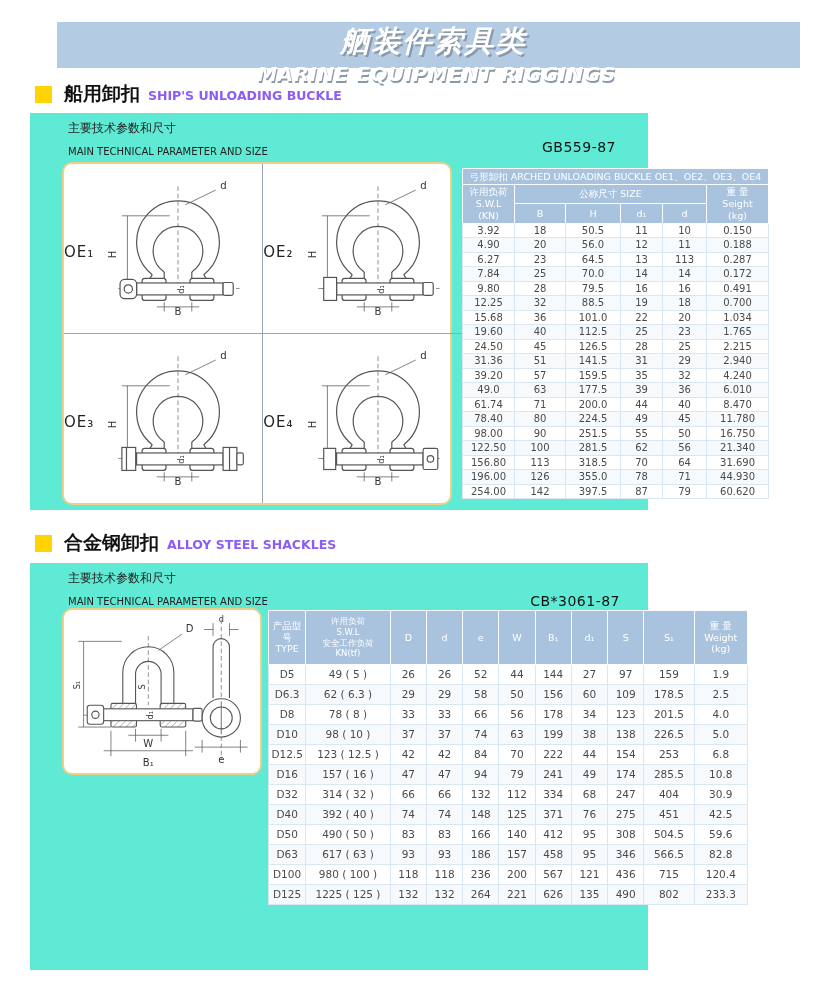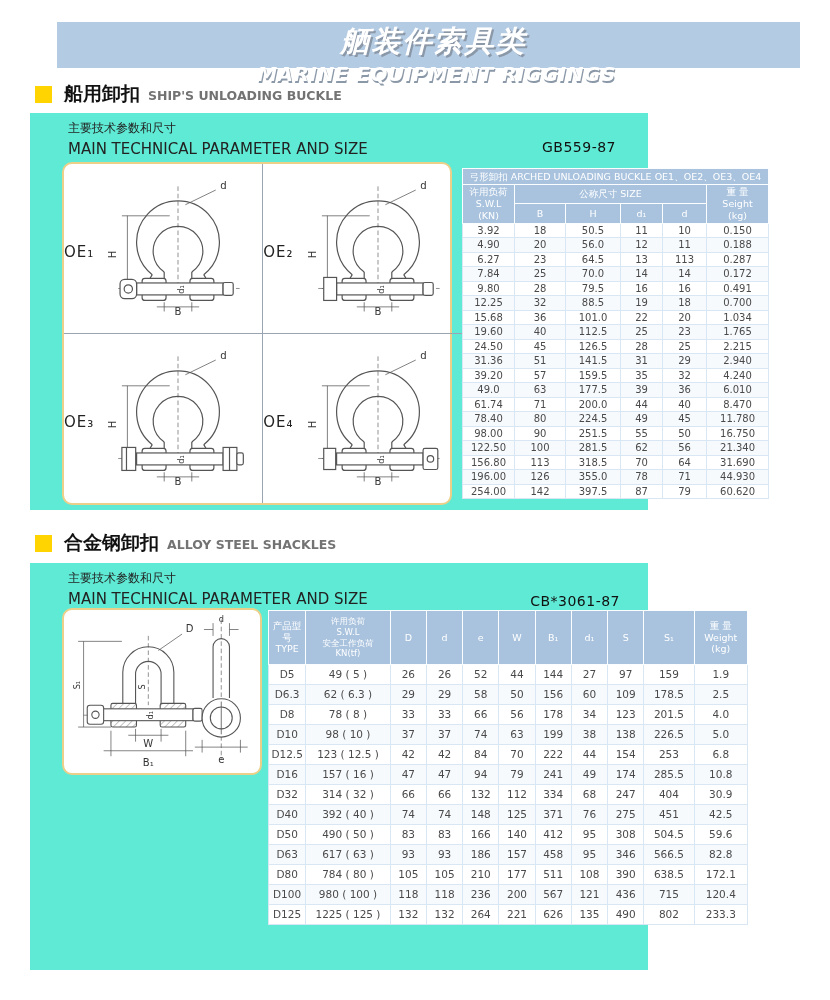--- a/index.html
+++ b/index.html
@@ -9,27 +9,27 @@
   
   .band{position:absolute;left:57px;top:22px;width:743px;height:46px;background:#b4cbe4;display:flex;align-items:center;flex-direction:column;}
   .band .zh{font-size:29px;font-weight:bold;font-style:italic;color:#fff;text-shadow:2px 2px 0 #8b98a8;margin-left:10px;letter-spacing:2px;white-space:nowrap;}
   .band .en{font-size:20px;font-weight:bold;font-style:italic;color:#fff;text-shadow:1px 2px 0 #8b98a8;margin-left:16px;letter-spacing:.5px;white-space:nowrap;}
 
   
   .sechead{position:absolute;left:35px;display:flex;align-items:flex-end;}
   #sec1head{top:84px;} #sec2head{top:533px;}
   .bullet{width:17px;height:17px;background:#ffd400;margin-right:12px;}
   .sechead .zh{font-size:19px;font-weight:bold;color:#111;line-height:19px;white-space:nowrap;}
-  .sechead .en{font-size:12.5px;font-weight:bold;color:#737373;margin-left:8px;line-height:15px;white-space:nowrap;}
+  .sechead .en{font-size:12.5px;font-weight:bold;color:#8b5cf6;margin-left:8px;line-height:15px;white-space:nowrap;}
 
   
   .panel{position:absolute;left:30px;width:618px;background:#5eead4;}
   #panel1{top:113px;height:397px;} #panel2{top:563px;height:407px;}
   .param{position:absolute;left:38px;top:7px;}
-  .param .zh{font-size:12px;} .param .en{font-size:15px;margin-top:3px;}
+  .param .zh{font-size:12px;} .param .en{font-size:10px;margin-top:9px;}
   .standard{position:absolute;font-size:14px;color:#111;letter-spacing:.5px;}
   #std1{right:32px;top:26px;} #std2{right:28px;top:30px;}
 
   
   .dbox{position:absolute;background:#fff;border:2px solid #ecd08a;border-radius:10px;}
   #dbox1{left:32px;top:49px;width:386px;height:339px;display:grid;grid-template-columns:1fr 1fr;grid-template-rows:1fr 1fr;}
   .quad{position:relative;display:flex;align-items:center;}
   .quad.bR{border-right:1px solid #9aa5b1;} .quad.bB{border-bottom:1px solid #9aa5b1;}
   .oelabel{font-size:15px;color:#222;margin-top:7px;letter-spacing:1px;}
   .bowsvg{width:168px;height:138px;}
@@ -559,33 +559,20 @@
             <td>93</td>
             <td>186</td>
             <td>157</td>
             <td>458</td>
             <td>95</td>
             <td>346</td>
             <td>566.5</td>
             <td>82.8</td>
           </tr>
           <tr>
-            <td>D80</td>
-            <td>784 ( 80 )</td>
-            <td>105</td>
-            <td>105</td>
-            <td>210</td>
-            <td>177</td>
-            <td>511</td>
-            <td>108</td>
-            <td>390</td>
-            <td>638.5</td>
-            <td>172.1</td>
-          </tr>
-          <tr>
             <td>D100</td>
             <td>980 ( 100 )</td>
             <td>118</td>
             <td>118</td>
             <td>236</td>
             <td>200</td>
             <td>567</td>
             <td>121</td>
             <td>436</td>
             <td>715</td>

